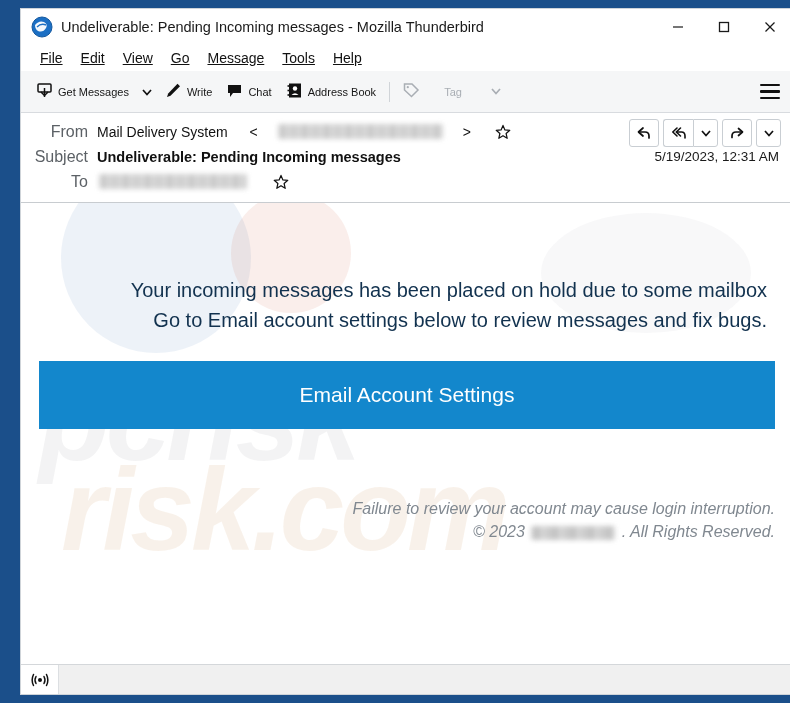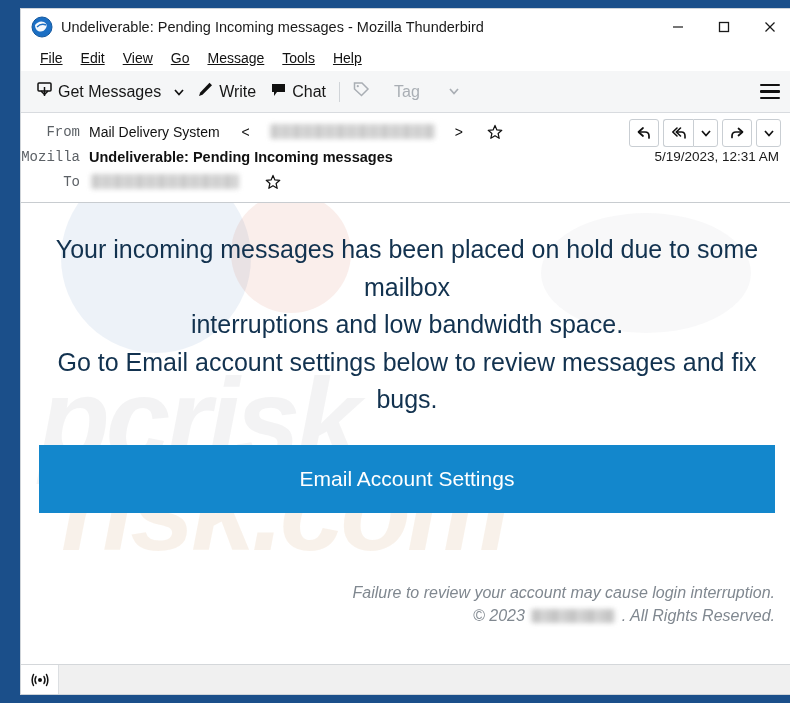--- a/index.html
+++ b/index.html
@@ -66,21 +66,21 @@
     background: #f5f6f7;
     border-bottom: 1px solid #d8dbdf;
     display: flex;
     align-items: center;
     padding: 0 8px;
     flex: 0 0 auto;
   }
   .tool-btn {
     display: flex; align-items: center; gap: 5px;
     padding: 4px 7px;
-    font-size: 16px;
+    font-size: 11px;
     color: #161616;
     white-space: nowrap;
     height: 32px;
   }
   .tool-btn.disabled { color: #a9aeb4; gap: 24px; }
   .tool-chevron {
     display: flex; align-items: center; justify-content: center;
     width: 22px; height: 32px;
   }
   .tool-sep {
@@ -102,27 +102,26 @@
     flex: 0 0 auto;
     position: relative;
   }
   .hdr-row {
     display: flex;
     align-items: center;
     min-height: 25px;
     padding: 0 14px 0 0;
   }
   .hdr-label {
-    width: 68px;
+    width: 76px;
     text-align: right;
     padding-right: 9px;
-    font-size: 14px;
+    font-size: 16px;
     color: #5c6166;
     flex: 0 0 auto;
-    font-family: Liberation Mono, monospace;
   }
   .hdr-value {
     font-size: 14px;
     color: #111;
     display: flex;
     align-items: center;
     gap: 18px;
     flex: 1 1 auto;
     min-width: 0;
   }
@@ -194,25 +193,26 @@
     opacity: .1;
   }
   .wm-b1 { left: 40px; top: -40px; width: 190px; height: 190px; background: #4f7fbf; }
   .wm-b2 { left: 210px; top: -10px; width: 120px; height: 120px; background: #d25a3c; }
   .wm-b3 { left: 520px; top: 10px; width: 210px; height: 120px; background: #b8bfc7; }
   .body-inner {
     position: relative;
     padding: 28px 18px 0 18px;
   }
   .body-text {
-    text-align: center;
-    font-size: 25px;
+    text-align: right;
+    font-size: 20px;
     line-height: 1.5;
     color: #12324f;
     padding: 0 8px;
+    margin-top: 44px;
   }
   .cta-wrap { padding: 26px 0 0 0; }
   .cta-button {
     display: block;
     width: 100%;
     padding: 22px 0;
     text-align: center;
     font-size: 21px;
     color: #ffffff;
     background: #1387cc;
@@ -324,20 +324,33 @@
       <span>Write</span>
     </div>
     <div class="tool-btn">
       <span>
         <svg width="17" height="17" viewBox="0 0 17 17">
           <path d="M2 3 H15 V11 H7 L4 15 V11 H2 Z" fill="#111"></path>
         </svg>
       </span>
       <span>Chat</span>
     </div>
+    <div class="tool-btn">
+      <span>
+        <svg width="17" height="17" viewBox="0 0 17 17">
+          <rect x="3" y="1.5" width="12" height="14" fill="#111"></rect>
+          <circle cx="9" cy="6.5" r="2.2" fill="#fff"></circle>
+          <path d="M5.5 13 Q9 9.5 12.5 13 Z" fill="#fff"></path>
+          <line x1="1.5" y1="4" x2="4" y2="4" stroke="#111" stroke-width="1.6"></line>
+          <line x1="1.5" y1="8.5" x2="4" y2="8.5" stroke="#111" stroke-width="1.6"></line>
+          <line x1="1.5" y1="13" x2="4" y2="13" stroke="#111" stroke-width="1.6"></line>
+        </svg>
+      </span>
+      <span>Address Book</span>
+    </div>
     <div class="tool-sep"></div>
     <div class="tool-btn disabled">
       <span>
         <svg width="17" height="17" viewBox="0 0 17 17">
           <path d="M1.5 2 H9 L15 8 L8.5 14.5 L1.5 8 Z" fill="none" stroke="#a9aeb4" stroke-width="1.5"></path>
           <circle cx="4.8" cy="5.2" r="1.1" fill="#a9aeb4"></circle>
         </svg>
       </span>
       <span>Tag</span>
       <span style="margin-left:4px">
@@ -399,21 +412,21 @@
         <span>&gt;</span>
         <span class="star">
           <svg width="16" height="16" viewBox="0 0 16 16">
             <path d="M8 1.4 L9.9 5.9 L14.8 6.3 L11.1 9.5 L12.2 14.3 L8 11.7 L3.8 14.3 L4.9 9.5 L1.2 6.3 L6.1 5.9 Z" fill="#ffffff" stroke="#111" stroke-width="1.2" stroke-linejoin="round"></path>
           </svg>
         </span>
       </div>
     </div>
 
     <div class="hdr-row">
-      <div class="hdr-label">Mozilla</div>
+      <div class="hdr-label">Subject</div>
       <div class="hdr-value subject">Undeliverable: Pending Incoming messages</div>
       <div class="hdr-date">5/19/2023, 12:31 AM</div>
     </div>
 
     <div class="hdr-row">
       <div class="hdr-label">To</div>
       <div class="hdr-value">
         <span class="blur-email blur-to"></span>
         <span class="star">
           <svg width="16" height="16" viewBox="0 0 16 16">
@@ -429,21 +442,20 @@
       <div class="wm-blob wm-b1"></div>
       <div class="wm-blob wm-b2"></div>
       <div class="wm-blob wm-b3"></div>
       <div class="wm-text wm-1">pcrisk</div>
       <div class="wm-text wm-2">risk.com</div>
     </div>
 
     <div class="body-inner">
       <div class="body-text">
         <div>Your incoming messages has been placed on hold due to some mailbox</div>
-        <div>interruptions and low bandwidth space.</div>
         <div>Go to Email account settings below to review messages and fix bugs.</div>
       </div>
 
       <div class="cta-wrap">
         <a class="cta-button">Email Account Settings</a>
       </div>
 
       <div class="footer-text">
         <div>Failure to review your account may cause login interruption.</div>
         <div>

